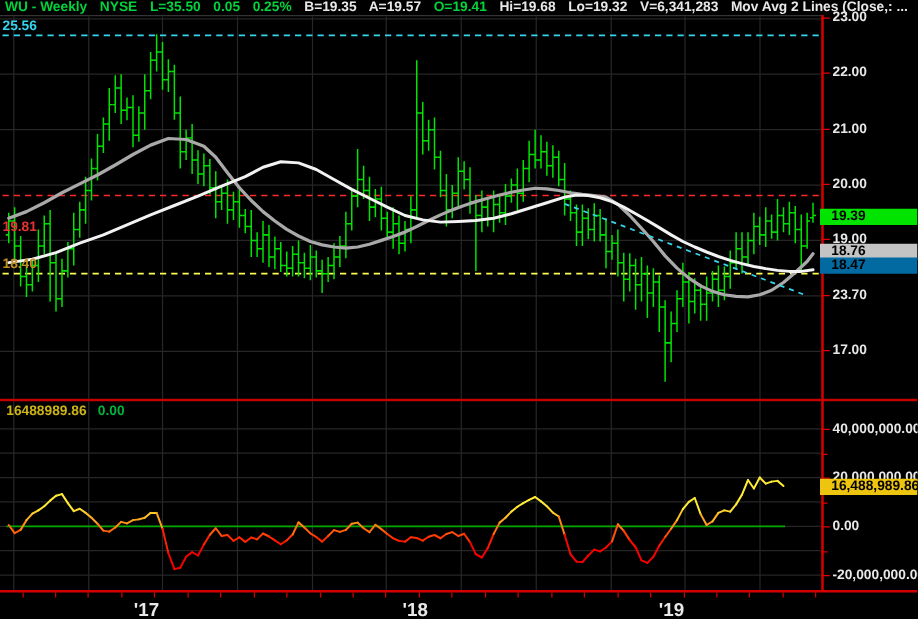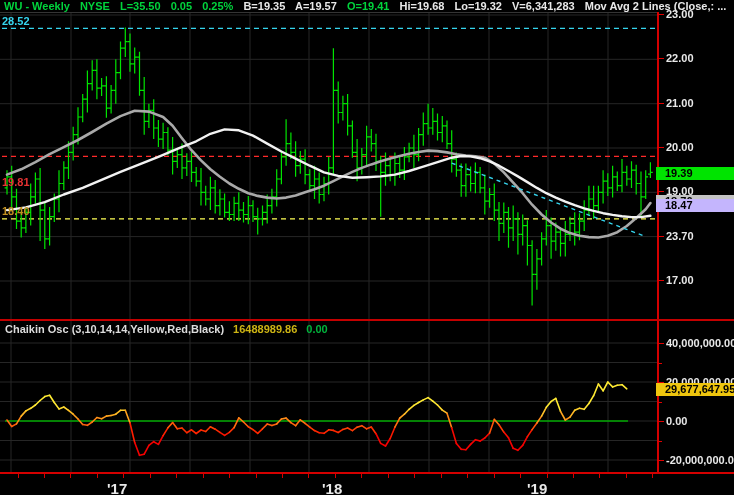--- a/index.html
+++ b/index.html
@@ -215,21 +215,21 @@
           <path d="M631.5 148.3V174.9M629.1 166.0H631.5M631.5 157.2H633.9" stroke="#00e400" stroke-width="1.2" fill="none"></path>
           <path d="M636.2 151.8V181.5M633.8 157.2H636.2M636.2 170.5H638.6" stroke="#00e400" stroke-width="1.2" fill="none"></path>
           <path d="M641.0 158.5V203.7M638.6 170.5H641.0M641.0 183.8H643.4" stroke="#00e400" stroke-width="1.2" fill="none"></path>
           <path d="M645.7 157.2V186.0M643.3 183.8H645.7M645.7 163.8H648.1" stroke="#00e400" stroke-width="1.2" fill="none"></path>
           <path d="M650.4 149.2V165.1M648.0 161.1H650.4M650.4 159.4H652.8" stroke="#00e400" stroke-width="1.2" fill="none"></path>
         </g>
         <polyline fill="none" stroke="#a9a9a9" stroke-width="2.6" stroke-linejoin="round" stroke-linecap="round" points="7.0,161.6 21.2,156.3 35.4,149.2 49.6,141.2 63.8,134.1 78.0,127.0 92.2,119.0 106.4,110.6 120.5,103.1 134.7,97.8 148.9,98.6 163.1,104.0 172.6,112.8 182.0,125.2 191.5,137.2 201.0,147.4 210.4,156.3 219.9,163.8 229.4,170.5 238.8,175.8 248.3,180.2 257.7,182.9 267.2,184.6 276.7,185.5 286.1,184.6 295.6,182.4 305.1,179.3 314.5,176.2 324.0,172.7 333.4,168.2 342.9,163.4 352.4,158.9 361.8,154.9 371.3,151.4 380.7,148.3 390.2,145.6 399.7,143.0 409.1,140.8 418.6,139.0 428.1,137.6 437.5,138.1 447.0,139.4 456.4,141.2 465.9,142.5 475.4,143.4 484.8,144.7 494.3,150.5 503.8,159.4 513.2,169.6 522.7,180.2 532.1,191.7 541.6,201.5 551.1,209.5 560.5,215.7 570.0,220.1 579.5,222.8 588.9,224.1 598.4,224.5 607.8,222.8 617.3,219.2 626.8,213.0 636.2,205.0 645.7,196.2 650.4,190.0"></polyline>
         <polyline fill="none" stroke="#f2f2f2" stroke-width="2.4" stroke-linejoin="round" stroke-linecap="round" points="7.0,197.1 25.9,194.4 44.8,189.1 63.8,181.5 82.7,174.9 101.6,166.9 120.5,158.9 139.5,151.4 158.4,143.9 177.3,135.9 196.2,128.3 210.4,120.8 224.6,116.4 238.8,117.3 253.0,122.6 267.2,130.6 281.4,138.5 295.6,145.6 309.8,152.7 324.0,159.4 338.2,162.9 352.4,164.7 366.6,164.2 380.7,163.4 394.9,161.6 409.1,158.0 423.3,153.6 437.5,149.2 451.7,144.7 461.2,143.0 470.6,143.4 480.1,145.2 489.6,148.3 499.0,152.7 508.5,158.0 517.9,163.4 527.4,169.1 536.9,174.9 546.3,180.2 555.8,184.6 565.3,188.6 574.7,192.2 584.2,195.3 593.6,197.9 603.1,200.2 612.6,201.9 622.0,203.3 631.5,204.1 641.0,204.1 650.4,202.8"></polyline>
         <line x1="451.7" y1="150.1" x2="645.7" y2="223.6" stroke="#35d5ee" stroke-width="1.4" stroke-dasharray="4 4"></line>
       </svg>
-    <div class="hl-label" id="hl-cyan">28.52</div>
+    <div class="hl-label" id="hl-cyan">25.56</div>
     <div class="hl-label" id="hl-red">19.81</div>
     <div class="hl-label" id="hl-yellow">18.40</div>
   </div>
 
   <div id="divider"></div>
 
   <div id="osc-plot">
     <svg id="osc-svg" width="657" height="151">
         <g>
           <line x1="11" y1="0" x2="11" y2="151" stroke="#262626"></line>
@@ -380,21 +380,20 @@
           <line x1="593.6" y1="74.7" x2="598.4" y2="63.0" stroke="hsl(54,100%,60%)" stroke-width="1.6"></line>
           <line x1="598.4" y1="63.0" x2="603.1" y2="69.8" stroke="hsl(54,100%,60%)" stroke-width="1.6"></line>
           <line x1="603.1" y1="69.8" x2="607.8" y2="61.0" stroke="hsl(54,100%,60%)" stroke-width="1.6"></line>
           <line x1="607.8" y1="61.0" x2="612.6" y2="65.9" stroke="hsl(54,100%,60%)" stroke-width="1.6"></line>
           <line x1="612.6" y1="65.9" x2="617.3" y2="64.3" stroke="hsl(54,100%,60%)" stroke-width="1.6"></line>
           <line x1="617.3" y1="64.3" x2="622.0" y2="63.7" stroke="hsl(54,100%,60%)" stroke-width="1.6"></line>
           <line x1="622.0" y1="63.7" x2="626.8" y2="67.8" stroke="hsl(54,100%,60%)" stroke-width="1.6"></line>
         </g>
       </svg>
     <div id="osc-header">
-      <span id="osc-title">Chaikin Osc (3,10,14,14,Yellow,Red,Black)</span>
       <span id="osc-value">16488989.86</span>
       <span id="osc-zero">0.00</span>
     </div>
   </div>
 
   <div id="y-axis">
     <div id="y-axis-line"></div>
   <div class="tick" style="top:14.0px"></div>
       <div class="pl" style="top:8.0px">23.00</div>
       <div class="tick" style="top:58.3px"></div>
@@ -415,22 +414,22 @@
       <div class="pl" style="top:376.0px">20,000,000.00</div>
       <div class="tick" style="top:421.0px"></div>
       <div class="pl" style="top:415.0px">0.00</div>
       <div class="tick" style="top:460.0px"></div>
       <div class="pl" style="top:454.0px">-20,000,000.00</div>
       <div class="minortick" style="top:362.5px"></div>
       <div class="minortick" style="top:401.5px"></div>
       <div class="minortick" style="top:440.5px"></div>
       <div class="badge" style="top:167.0px;background:#00e400">19.39</div>
       <div class="badge" style="top:195.0px;background:#c4c4c4">18.76</div>
-      <div class="badge" style="top:199px;background:#c4b5fd">18.47</div>
-      <div class="badge" style="top:382.8px;background:#eec50e">29,677,647.95</div>
+      <div class="badge" style="top:206px;background:#0369a1">18.47</div>
+      <div class="badge" style="top:382.8px;background:#eec50e">16,488,989.86</div>
     </div>
 
   <div id="x-axis">
       <div class="xtick" style="left:17.5px"></div>
       <div class="xtick" style="left:44.0px"></div>
       <div class="xtick" style="left:70.4px"></div>
       <div class="xtick" style="left:96.9px"></div>
       <div class="xtick" style="left:123.3px"></div>
       <div class="xtick" style="left:149.8px"></div>
       <div class="xtick" style="left:176.2px"></div>

